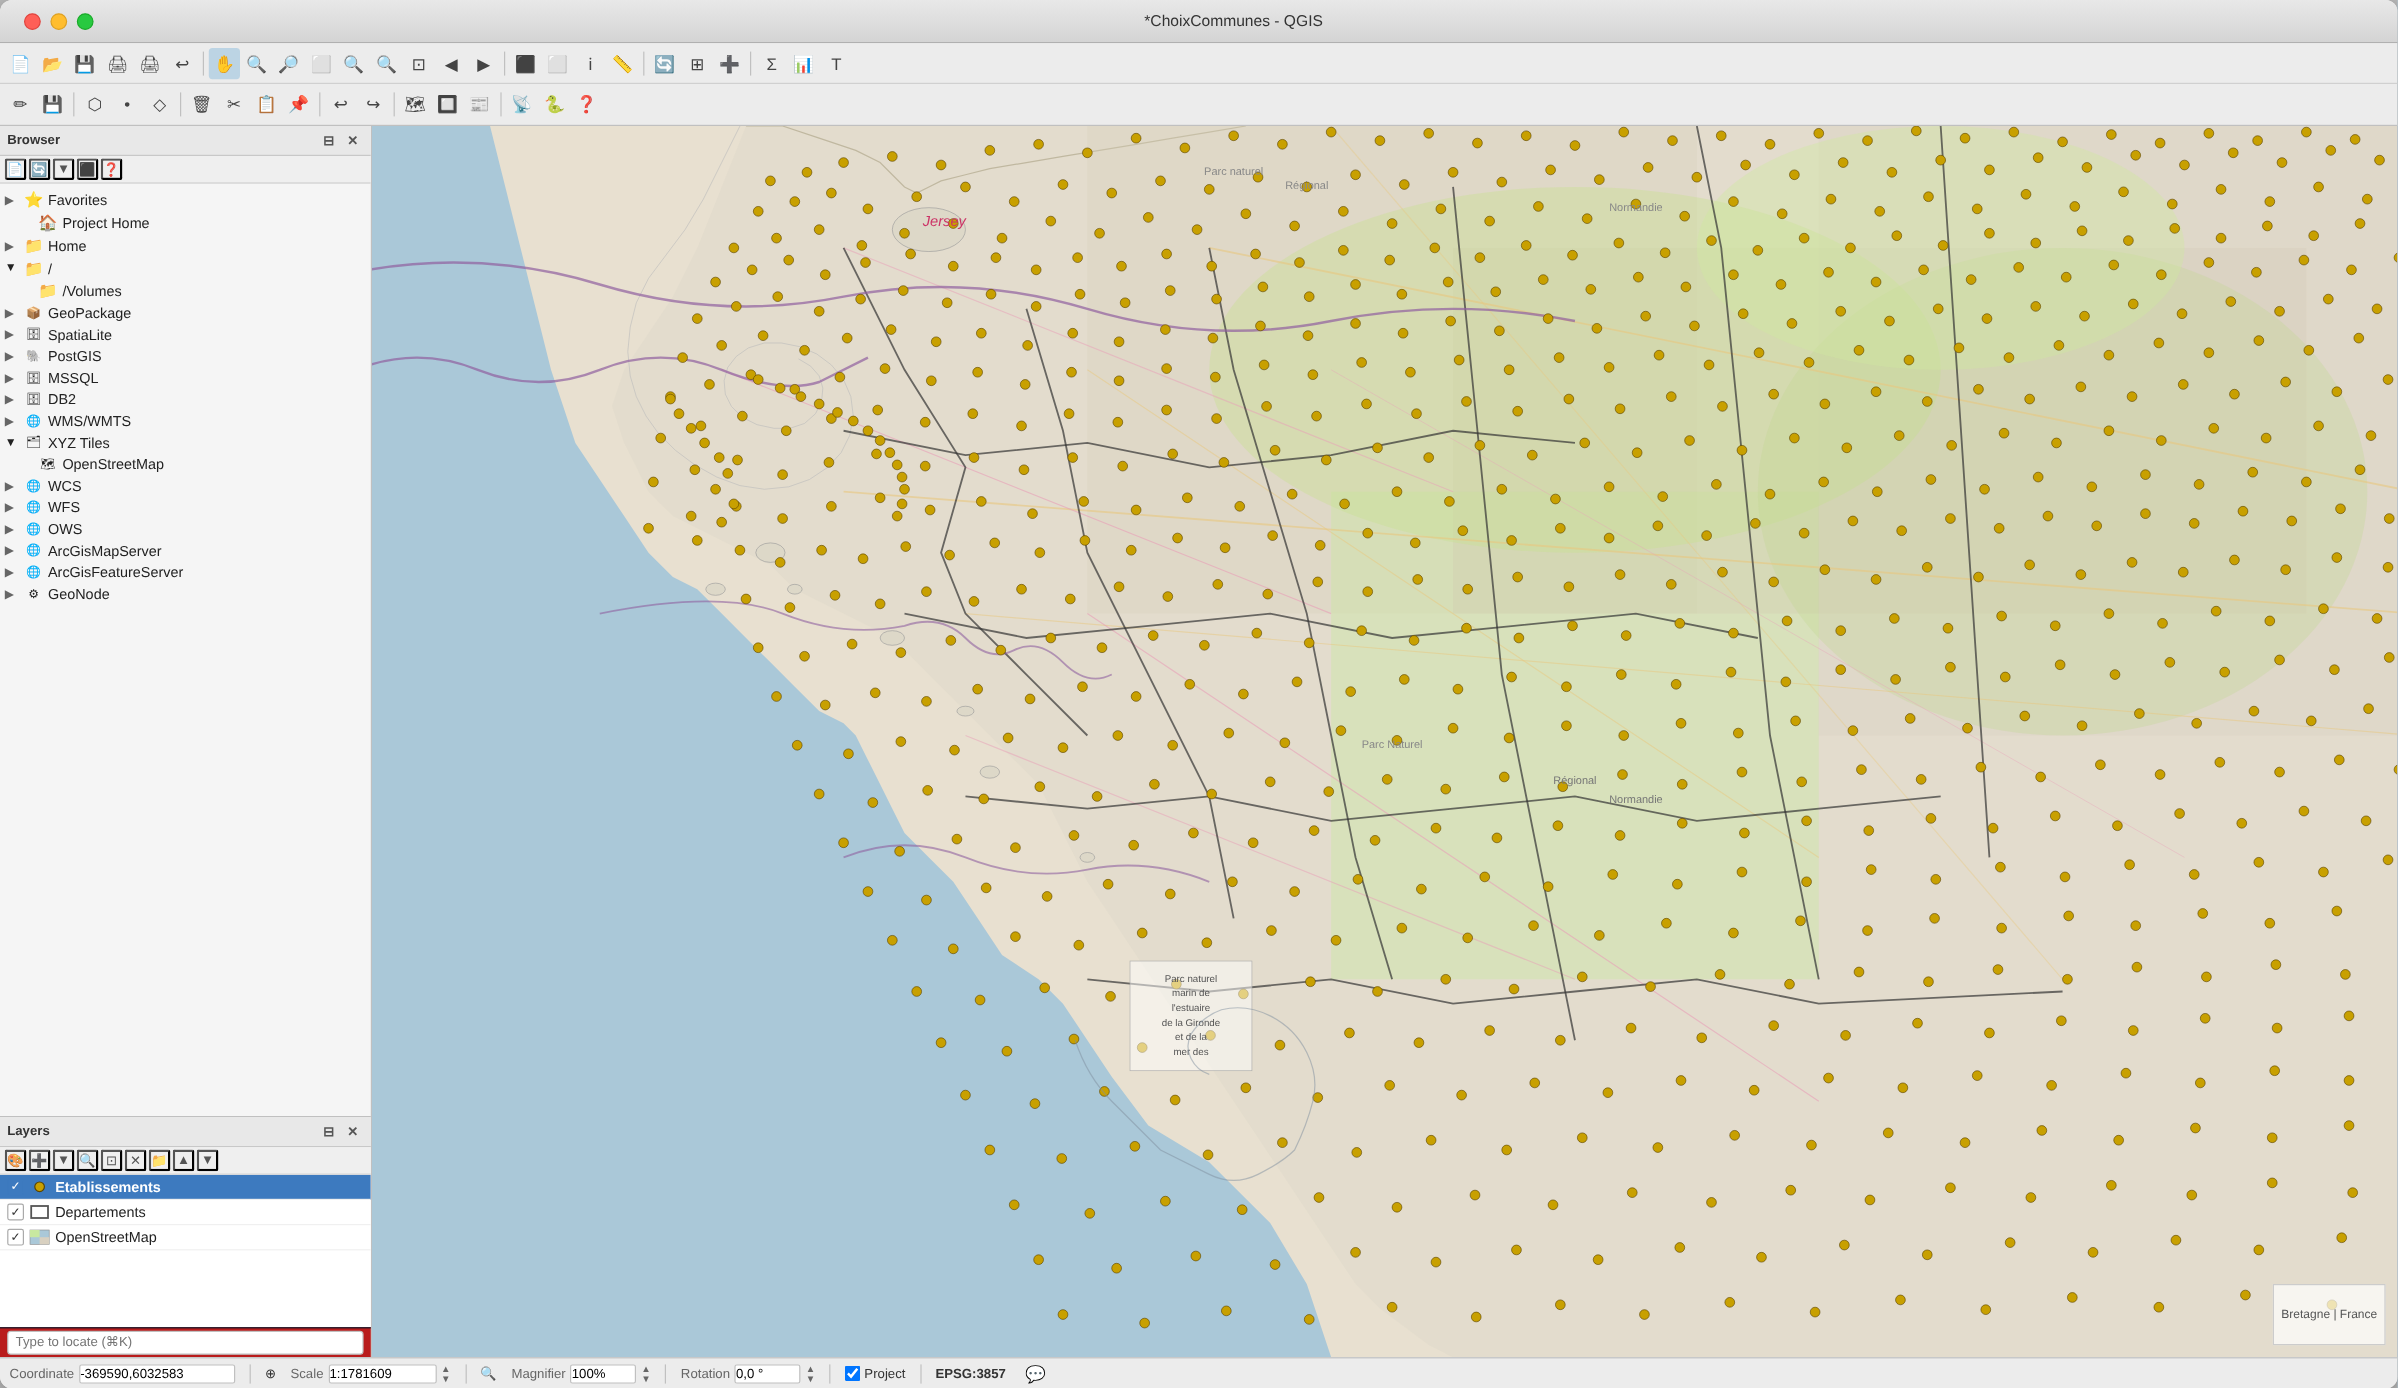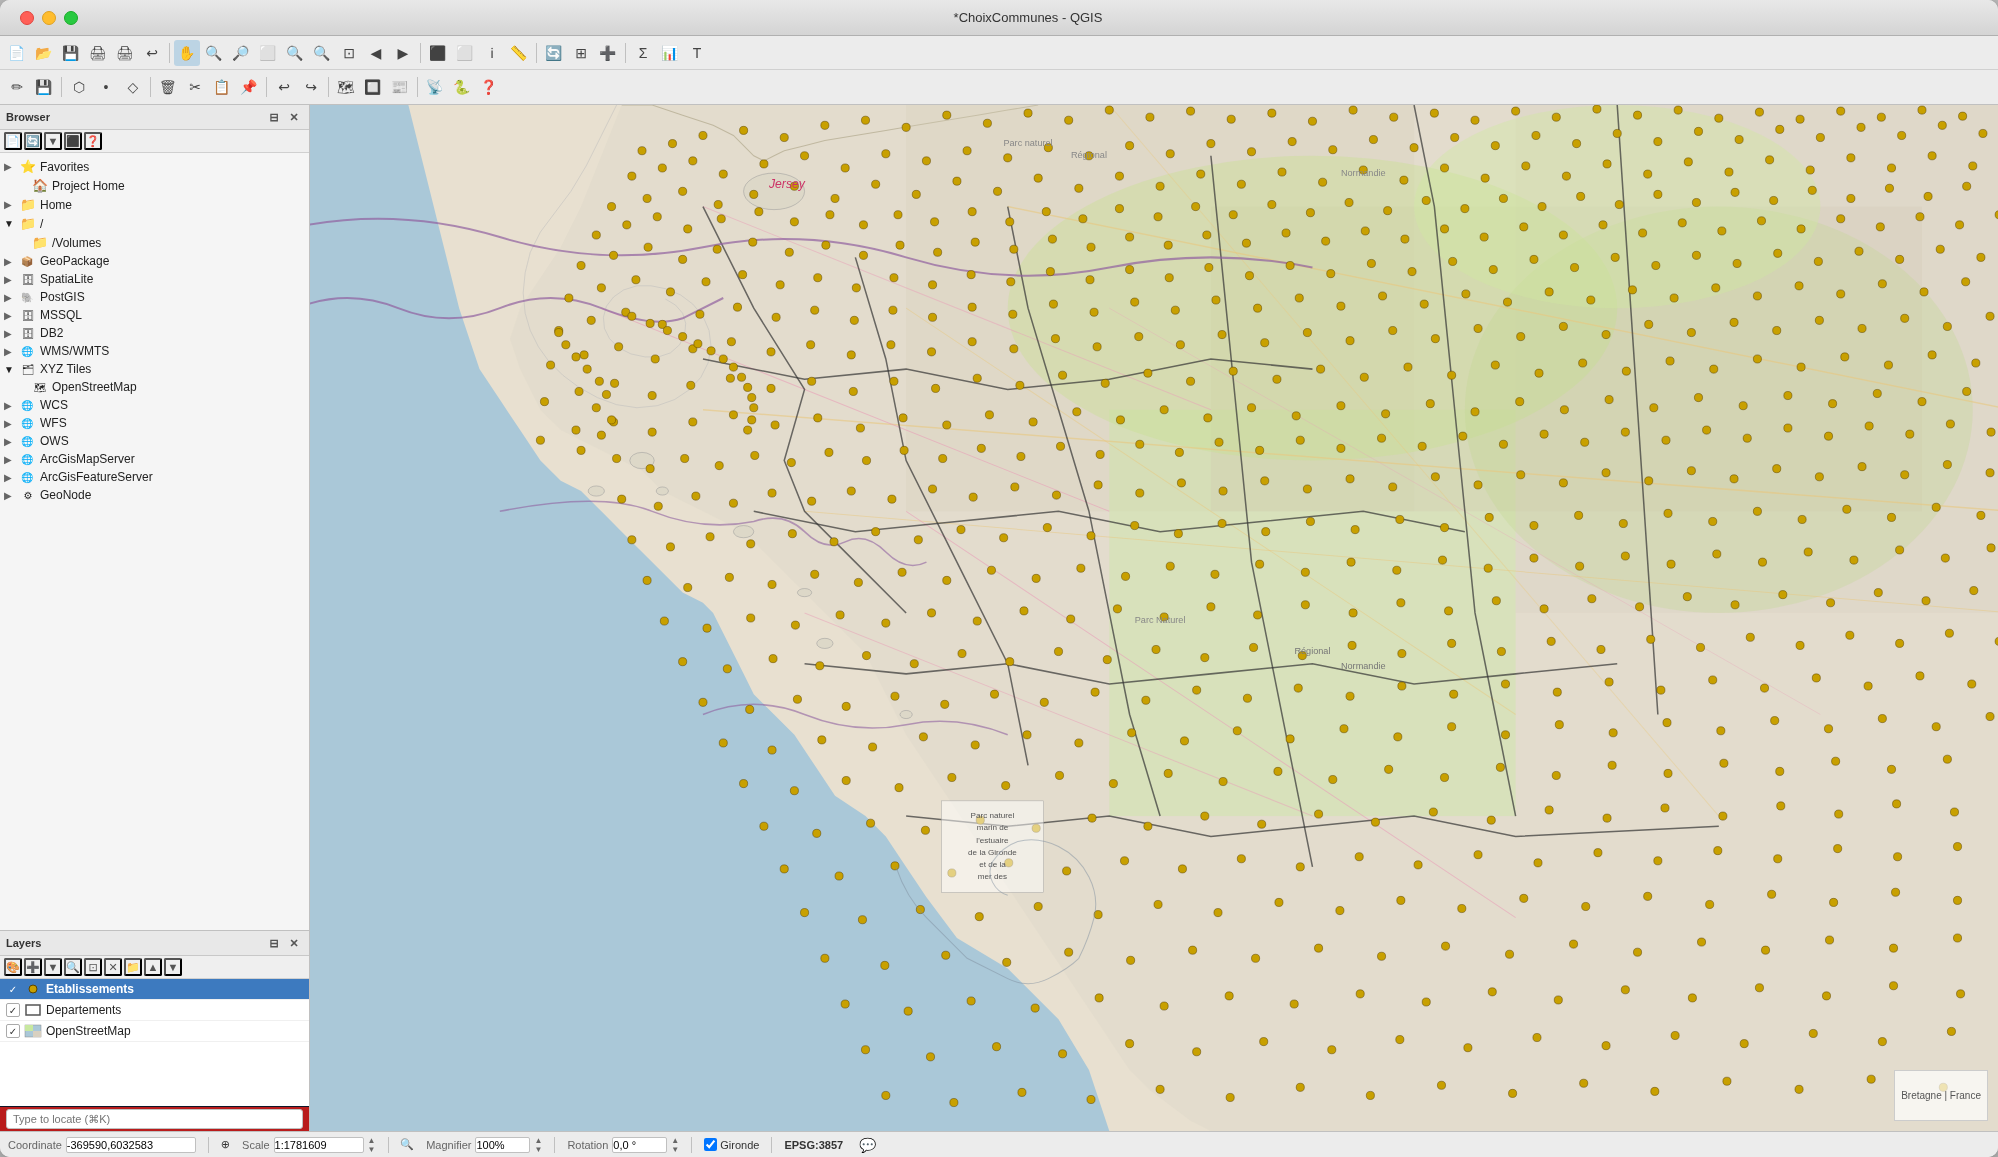--- a/index.html
+++ b/index.html
@@ -1520,21 +1520,21 @@
       <input type="text" class="status-input" style="width: 55px;" value="0,0 °">
       <div class="status-spin">
         <span>▲</span>
         <span>▼</span>
       </div>
     </div>
     <div class="status-separator"></div>
 
     <div class="render-check">
       <input type="checkbox" checked="" style="">
-      <span>Gironde</span>
+      <span>Project</span>
     </div>
     <div class="status-separator"></div>
 
     <div class="status-item">
       <span style="font-weight:600;">EPSG:3857</span>
     </div>
 
     <div style="font-size:14px; cursor:pointer; margin-left:4px;">💬</div>
   </div>
 </div>

